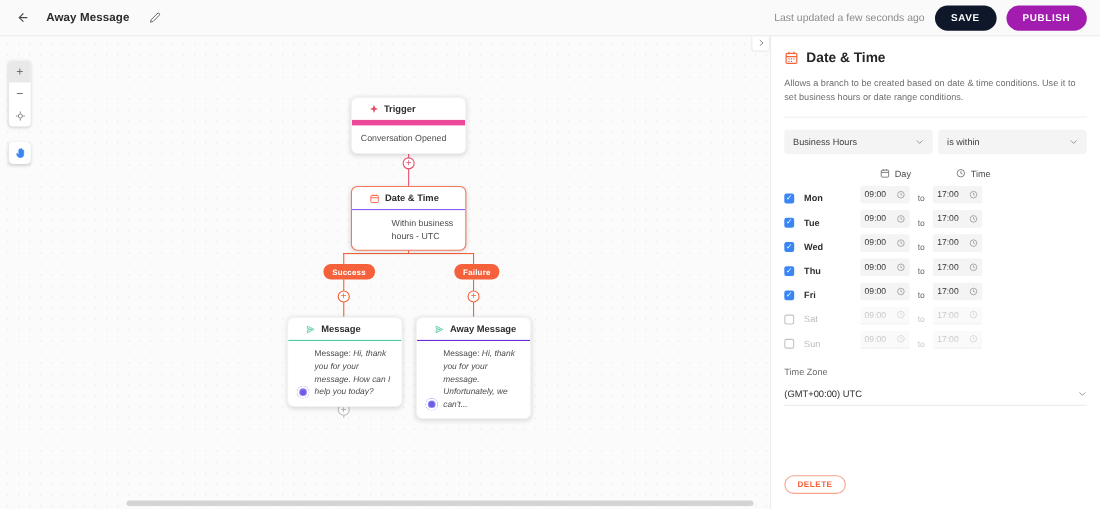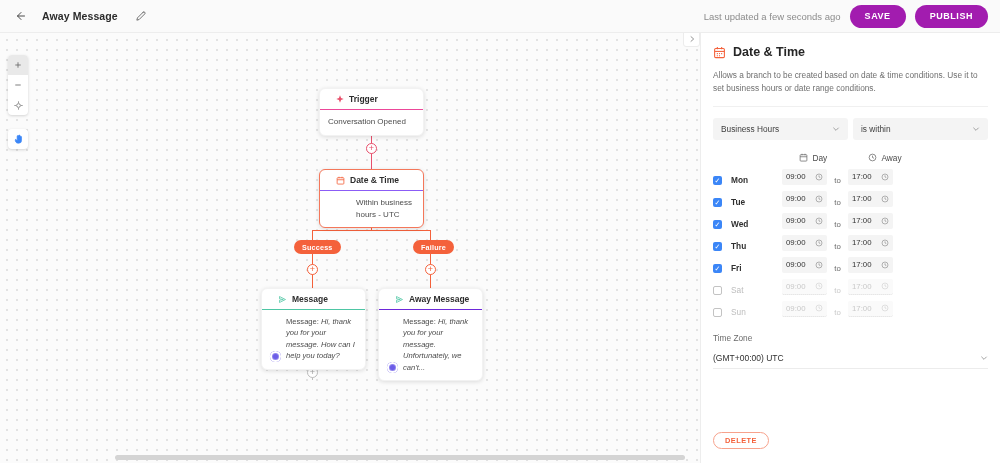--- a/index.html
+++ b/index.html
@@ -30,21 +30,21 @@
     margin-left: 14px; width: 18px; height: 18px;
     display: flex; align-items: center; justify-content: center;
     color: #5a5a5a; cursor: pointer;
   }
   .topbar-right {
     margin-left: auto; display: flex; align-items: center; gap: 9px;
     padding-right: 12px;
   }
   .last-updated { font-size: 9.5px; color: #8c8c8c; }
   .btn-save {
-    background: #a21caf; color: #fff; border: none; border-radius: 14px;
+    background: #0f172a; color: #fff; border: none; border-radius: 14px;
     font-size: 9px; font-weight: 700; letter-spacing: .55px;
     padding: 0 15px; height: 23px; cursor: pointer;
     font-family: "Liberation Sans", sans-serif;
   }
   .btn-publish {
     background: #a21caf; color: #fff; border: none; border-radius: 14px;
     font-size: 9px; font-weight: 700; letter-spacing: .55px;
     padding: 0 15px; height: 23px; cursor: pointer;
     font-family: "Liberation Sans", sans-serif;
   }
@@ -89,21 +89,21 @@
   }
   .node-head {
     display: flex; align-items: center; gap: 5px;
     padding: 5px 8px 5px 16px; font-size: 8.5px; font-weight: 700; color: #2d2d2d;
   }
   .node-body {
     padding: 6px 8px 7px 8px; font-size: 8px; color: #4c4c4c;
     border-top: 1px solid #eee; line-height: 1.45;
   }
   .node-trigger { left: 319px; top: 55px; width: 105px; border: 1px solid #f2f2f2; }
-  .node-trigger .node-body { border-top: 1px solid #ec4899; }
+  .node-trigger .node-body { border-top: 5px solid #ec4899; }
   .node-datetime {
     left: 319px; top: 136px; width: 105px;
     border: 1px solid #f4775a; border-radius: 6px;
   }
   .node-datetime .node-body { border-top: 1px solid #8b5cf6; padding-left: 36px; }
   .node-msg { left: 261px; top: 255px; width: 105px; border: 1px solid #f2f2f2; }
   .node-msg .node-body { border-top: 1px solid #4ec6a4; }
   .node-away { left: 378px; top: 255px; width: 105px; border: 1px solid #f2f2f2; }
   .node-away .node-body { border-top: 1px solid #6d28d9; }
   .msg-body { display: flex; gap: 5px; align-items: flex-end; }
@@ -398,21 +398,21 @@
             <line x1="8" y1="2" x2="8" y2="6"></line>
               <line x1="16" y1="2" x2="16" y2="6"></line>
           </svg>
           <span>Day</span>
         </div>
         <div class="c2">
           <svg width="9" height="9" viewBox="0 0 24 24" fill="none" stroke="#6a6a6a" stroke-width="2">
             <circle cx="12" cy="12" r="9"></circle>
               <polyline points="12 7 12 12 16 14"></polyline>
           </svg>
-          <span>Away</span>
+          <span>Time</span>
         </div>
       </div>
 
       <div id="days-list">
           <div class="day-row">
             <div class="cb on">
               <span class="tick">✓</span>
             </div>
             <div class="dname">Mon</div>
             <div class="time-box">

